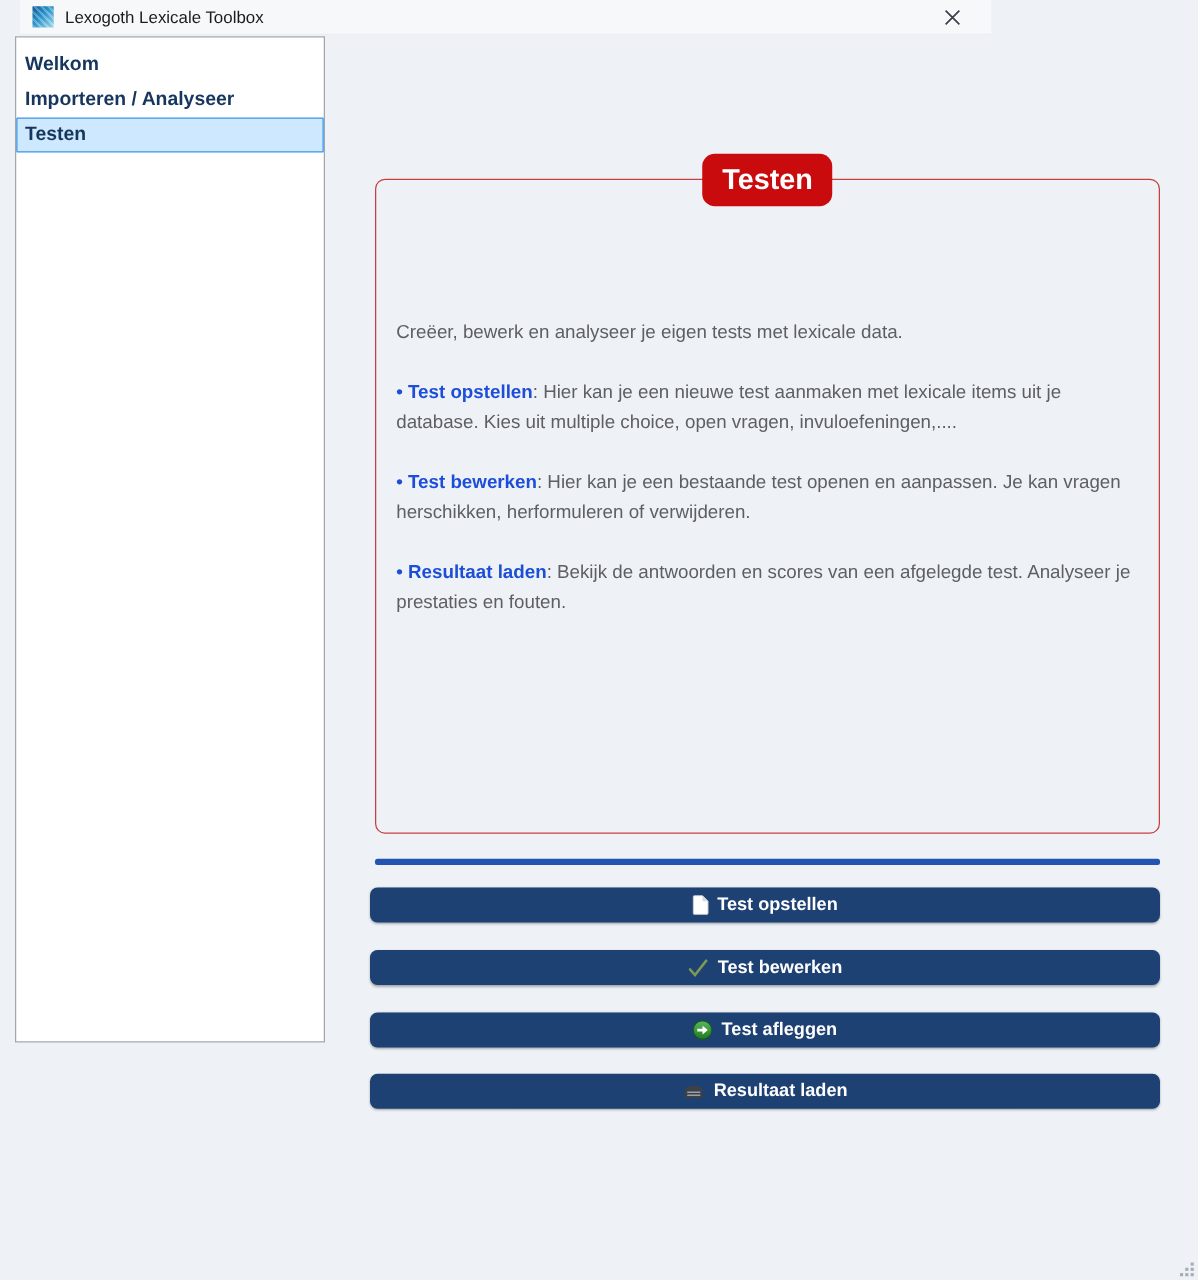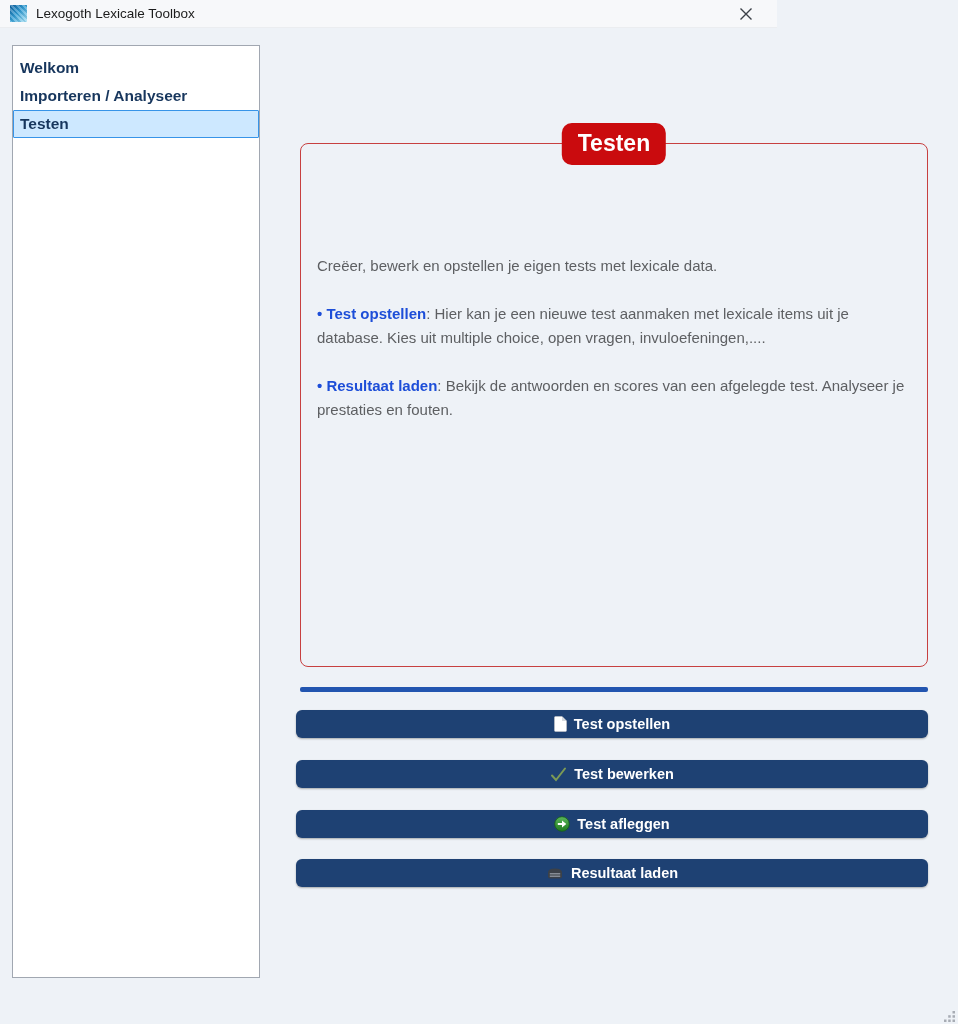--- a/index.html
+++ b/index.html
@@ -7,21 +7,21 @@
   body {
     width: 958px; height: 1024px;
     background: #eef2f7;
     font-family: "Liberation Sans", sans-serif;
     overflow: hidden;
     position: relative;
   }
 
   
   .titlebar {
-    position: absolute; left: 0; top: 0; width: 777px; height: 28px;
+    position: absolute; left: 16px; top: 0; width: 777px; height: 28px;
     background: #f7f8fa;
     border-bottom: 1px solid #ebedf0;
     display: flex; align-items: center; gap: 9px;
     padding: 0 10px;
   }
   .app-icon {
     width: 17px; height: 17px;
     background:
       repeating-linear-gradient(45deg, rgba(255,255,255,0.25) 0 2px, rgba(0,0,0,0.05) 2px 4px),
       linear-gradient(135deg, #0d5f9e 0%, #2f9ad2 45%, #a8e2f6 100%);
@@ -31,22 +31,22 @@
   .close-btn {
     margin-left: auto;
     background: none; border: none; padding: 0;
     width: 42px; height: 28px;
     display: flex; align-items: center; justify-content: center;
     cursor: pointer;
   }
 
   
   .sidebar {
-    position: absolute; left: 12px; top: 45px;
-    width: 248px; height: 933px;
+    position: absolute; left: 12px; top: 29px;
+    width: 248px; height: 805px;
     background: #ffffff;
     border: 1px solid #a1a7b1;
     padding-top: 8px;
   }
   .side-item {
     font-weight: bold; font-size: 15.5px; color: #17365d;
     line-height: 24px;
     padding: 1px 6px;
     border: 1px solid transparent;
     cursor: pointer;
@@ -134,22 +134,23 @@
 
   <div class="sidebar">
     <div class="side-item">Welkom</div>
     <div class="side-item">Importeren / Analyseer</div>
     <div class="side-item selected">Testen</div>
   </div>
 
   <div class="info-box">
     <div class="badge">Testen</div>
     <div class="info-content">
-      <p>Creëer, bewerk en opstellen je eigen tests met lexicale data.</p>
+      <p>Creëer, bewerk en analyseer je eigen tests met lexicale data.</p>
       <p><b><span>•</span> <span>Test opstellen</span></b><span>: Hier kan je een nieuwe test aanmaken met lexicale items uit je database. Kies uit multiple choice, open vragen, invuloefeningen,....</span></p>
+      <p><b><span>•</span> <span>Test bewerken</span></b><span>: Hier kan je een bestaande test openen en aanpassen. Je kan vragen herschikken, herformuleren of verwijderen.</span></p>
       <p><b><span>•</span> <span>Resultaat laden</span></b><span>: Bekijk de antwoorden en scores van een afgelegde test. Analyseer je prestaties en fouten.</span></p>
     </div>
   </div>
 
   <div class="divider"></div>
 
   <button class="action-btn btn-1">
     <span class="btn-icon">
       <svg width="13" height="16" viewBox="0 0 13 16">
         <path d="M0.5 1.5 C0.5 0.95 0.95 0.5 1.5 0.5 H8 L12.5 5 V14.5 C12.5 15.05 12.05 15.5 11.5 15.5 H1.5 C0.95 15.5 0.5 15.05 0.5 14.5 Z" fill="#ffffff" stroke="#b9bdc4" stroke-width="0.8"></path>

